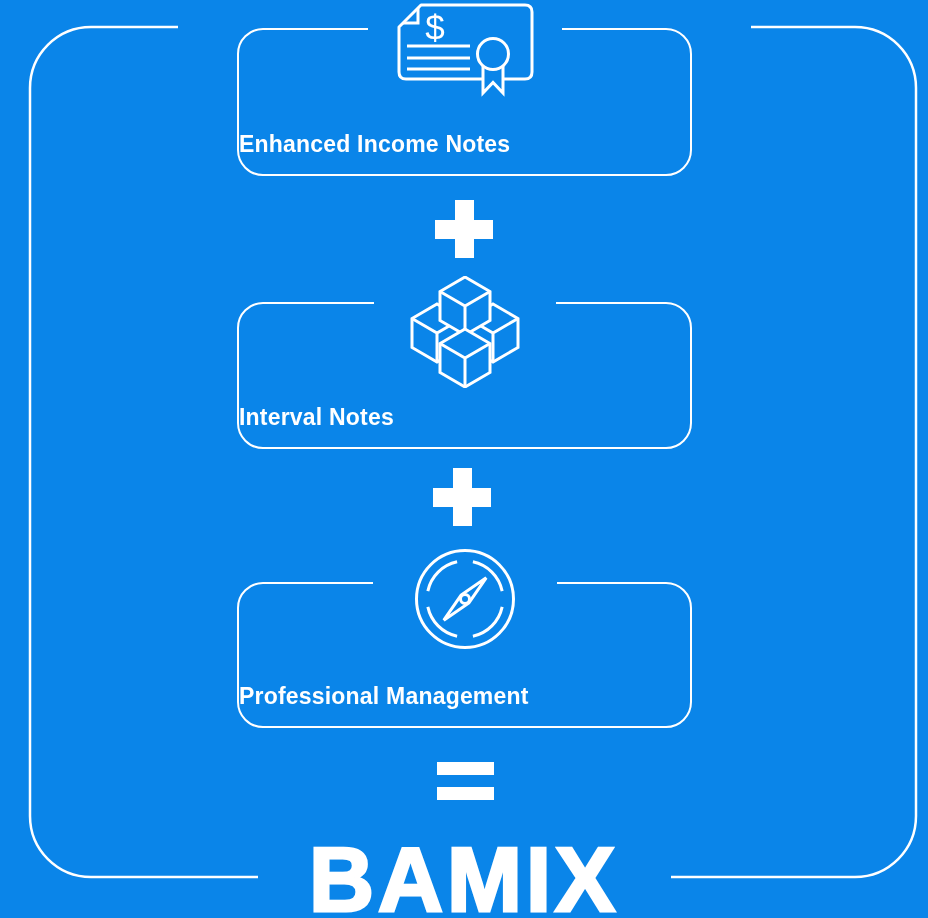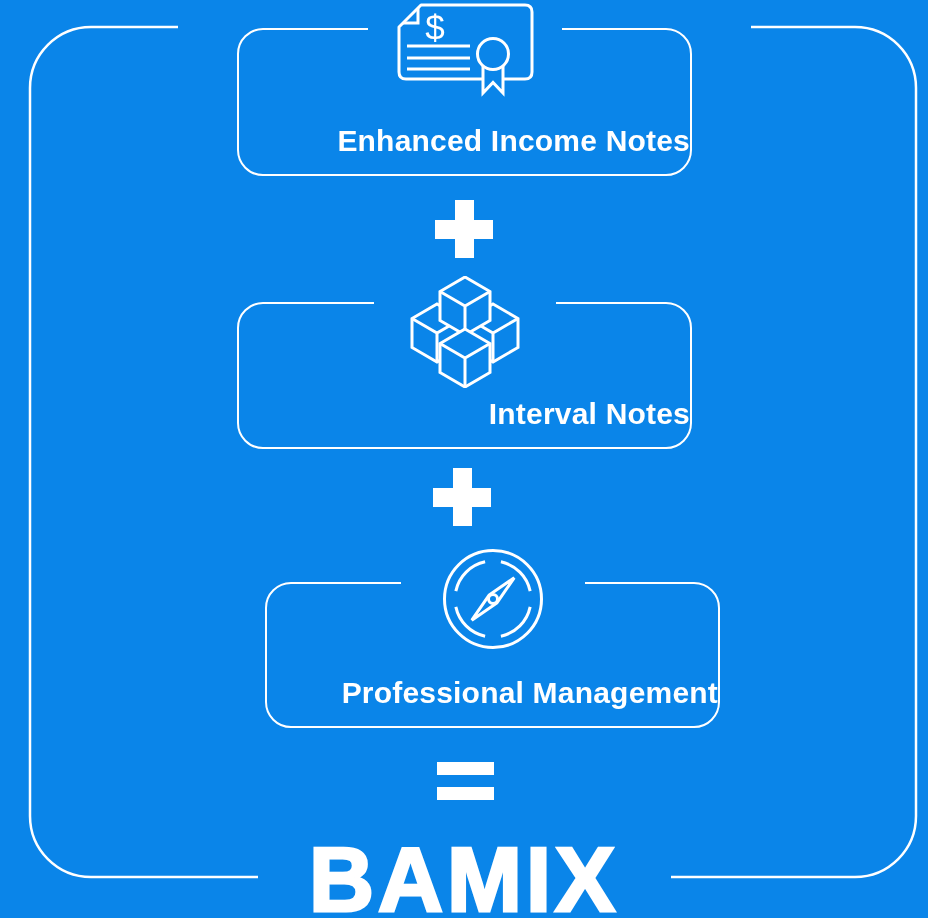--- a/index.html
+++ b/index.html
@@ -15,28 +15,28 @@
   .box {
     position: absolute;
     left: 237px;
     width: 455px;
     box-sizing: border-box;
     border: 2.5px solid #ffffff;
     border-radius: 26px;
   }
   #box1 { top: 28px;  height: 148px; }
   #box2 { top: 302px; height: 147px; }
-  #box3 { top: 582px; height: 146px; margin-left: 28px; }
+  #box3 { top: 582px; height: 146px; }
   .box-label {
     position: absolute;
     left: 0; right: 0;
     bottom: 16px;
-    text-align: right;
+    text-align: left;
     color: #ffffff;
-    font-size: 30px;
+    font-size: 23px;
     font-weight: bold;
     letter-spacing: 0.2px;
     white-space: nowrap;
   }
   .icon-wrap {
     position: absolute;
     left: 50%;
     transform: translateX(-50%);
     background: #0a85e9;
     display: flex;

